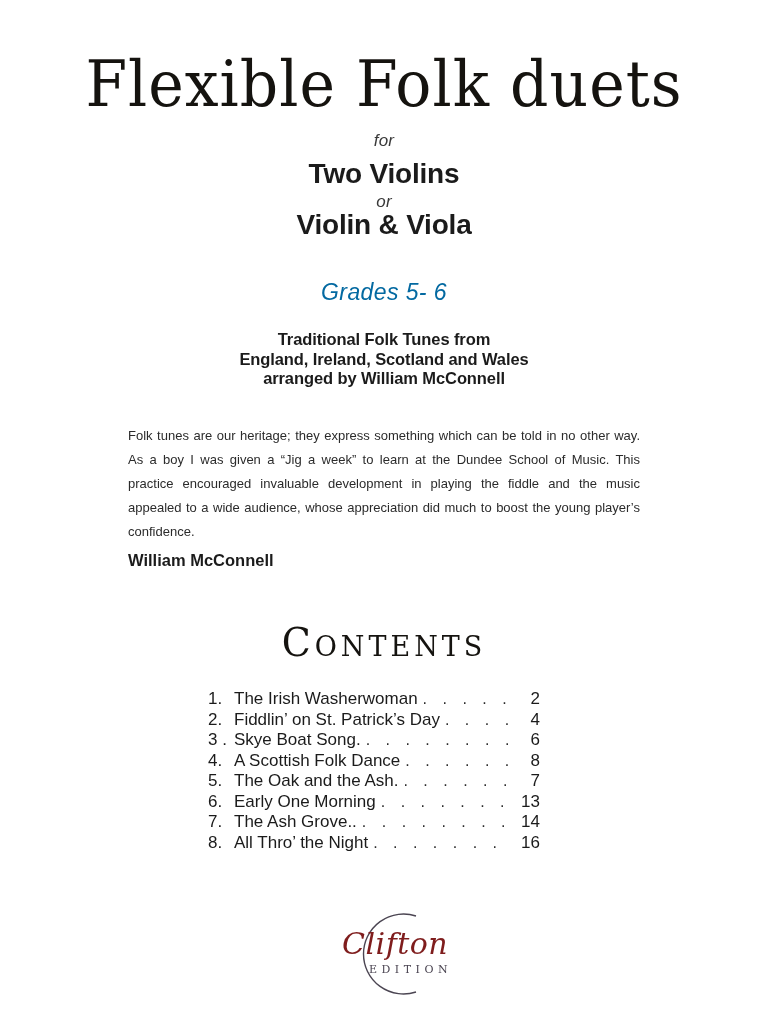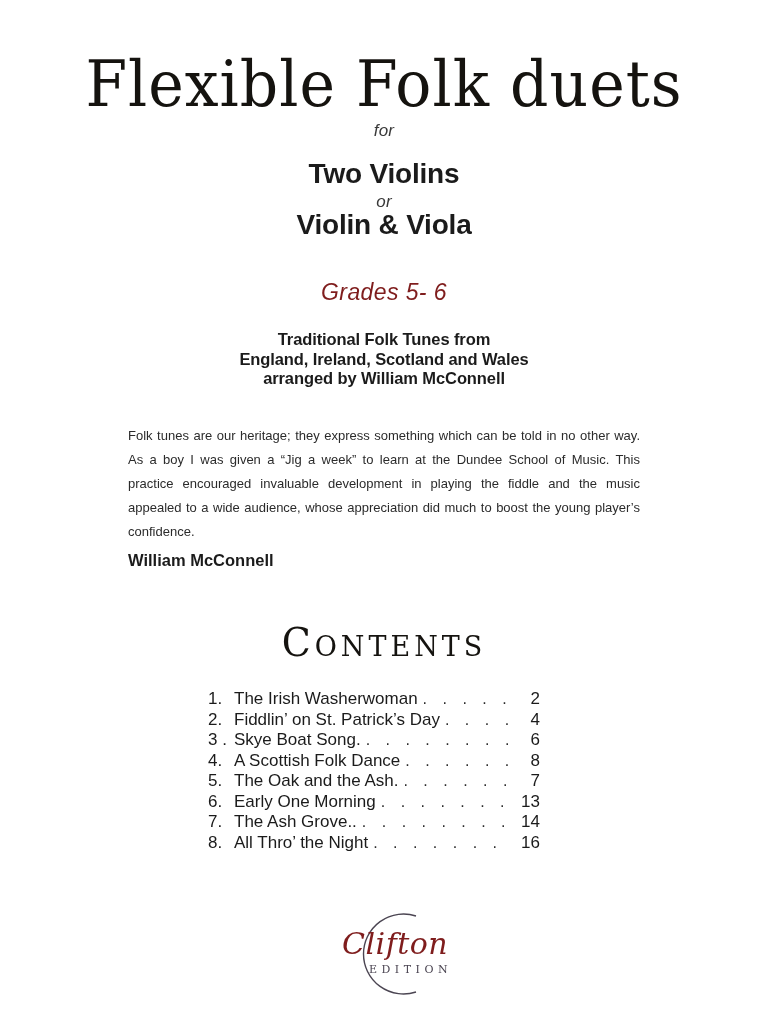--- a/index.html
+++ b/index.html
@@ -45,21 +45,21 @@
   .conj {
     position: absolute;
     left: 0;
     width: 768px;
     text-align: center;
     font-style: italic;
     font-size: 17px;
     color: #3a3a3a;
     letter-spacing: 0.2px;
   }
-  .conj-for { top: 121px; }
+  .conj-for { top: 131px; }
   .conj-or  { top: 192px; }
 
   .instrument {
     position: absolute;
     left: 0;
     width: 768px;
     text-align: center;
     font-weight: bold;
     font-size: 28px;
     letter-spacing: -0.2px;
@@ -69,21 +69,21 @@
   .inst-2 { top: 209px; }
 
   .grades {
     position: absolute;
     top: 279px;
     left: 0;
     width: 768px;
     text-align: center;
     font-style: italic;
     font-size: 23px;
-    color: #7f1d1d;
+    color: #0369a1;
     letter-spacing: 0.4px;
   }
 
   
   .attribution {
     position: absolute;
     top: 330px;
     left: 0;
     width: 768px;
     text-align: center;

